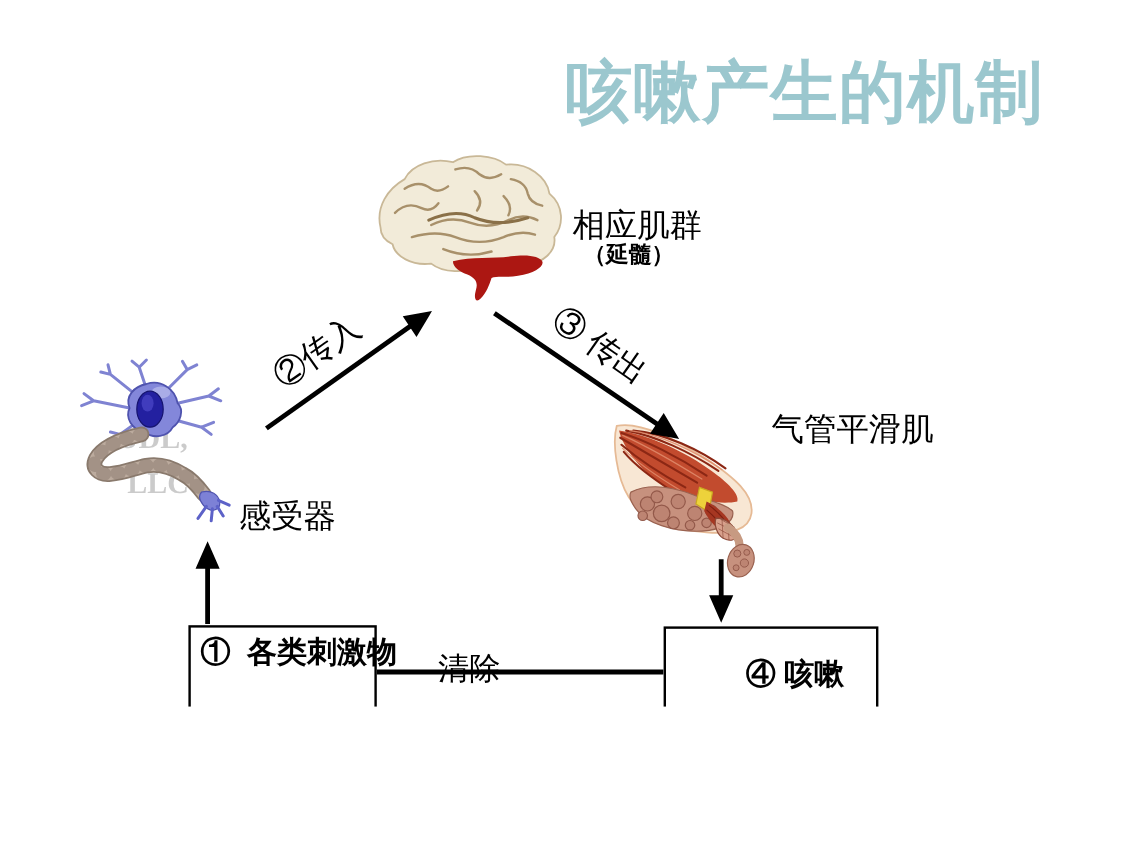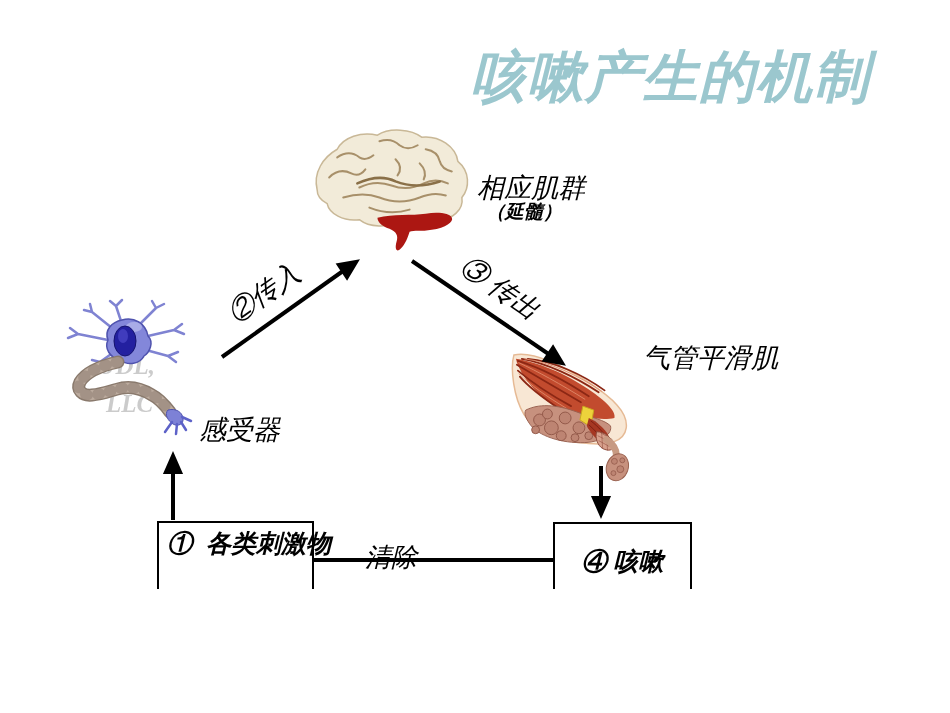--- a/index.html
+++ b/index.html
@@ -1,38 +1,38 @@
 <!DOCTYPE html>
 <html><head>
 <meta charset="utf-8">
 <style>
   html,body{margin:0;padding:0;background:#fff;}
   .slide{
     position:relative;width:950px;height:589px;background:#fff;
-    font-family:"Liberation Sans",sans-serif;overflow:hidden;color:#000;font-style:italic;
+    font-family:"Liberation Sans",sans-serif;overflow:hidden;color:#000;
   }
   .abs{position:absolute;}
   .slide-title{
     left:471px;top:40px;font-size:56px;font-weight:700;letter-spacing:1px;
     white-space:pre;
   }
   .lbl{white-space:pre;}
   .lbl-cough-center{left:477px;top:170px;font-size:27px;}
   .lbl-medulla{left:486px;top:199px;font-size:19px;font-weight:700;}
   .rot-label{
     font-size:27px;white-space:pre;transform-origin:center center;
   }
   .lbl-afferent{left:264px;top:293px;transform:translate(-50%,-50%) rotate(-35deg);}
   .lbl-efferent{left:500px;top:288px;transform:translate(-50%,-50%) rotate(35deg);}
   .lbl-receptor{left:199px;top:412px;font-size:27px;}
   .muscle-labels{left:643px;top:340px;}
   .muscle-labels .line{font-size:27px;height:45px;white-space:pre;}
   .lbl-clear{left:365px;top:540px;font-size:26px;}
   .diagram-box{
-    border:2px solid #000;background:#fff;font-weight:700;font-size:25px;
+    border:2px solid #000;background:#fff;font-weight:700;font-size:25px;padding-left:40px;
   }
   .box-stimuli{
     left:118px;top:521px;width:137px;height:78px;
     display:flex;flex-direction:row;justify-content:space-between;
     padding:4px 8px 7px 8px;box-sizing:content-box;margin-left:39px;
   }
   .box-stimuli .bline{white-space:pre;}
   .box-cough{
     left:553px;top:522px;width:135px;height:75px;
     display:flex;align-items:center;justify-content:center;white-space:pre;

